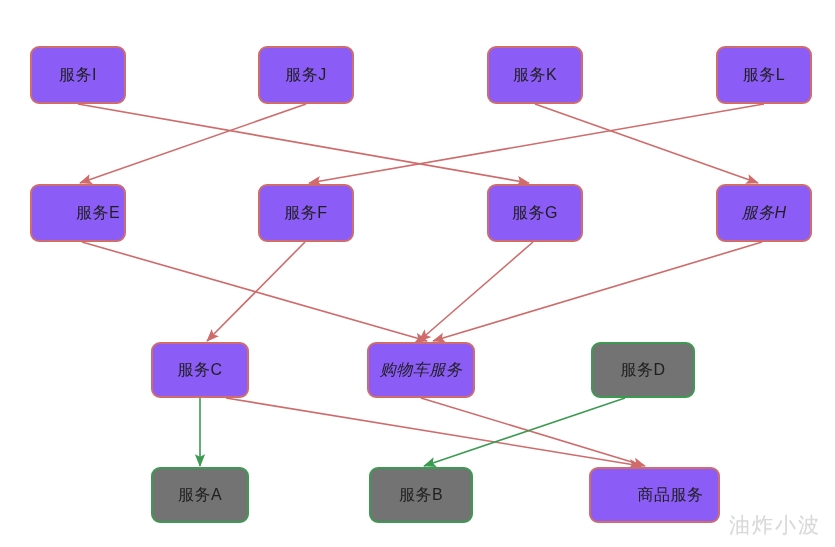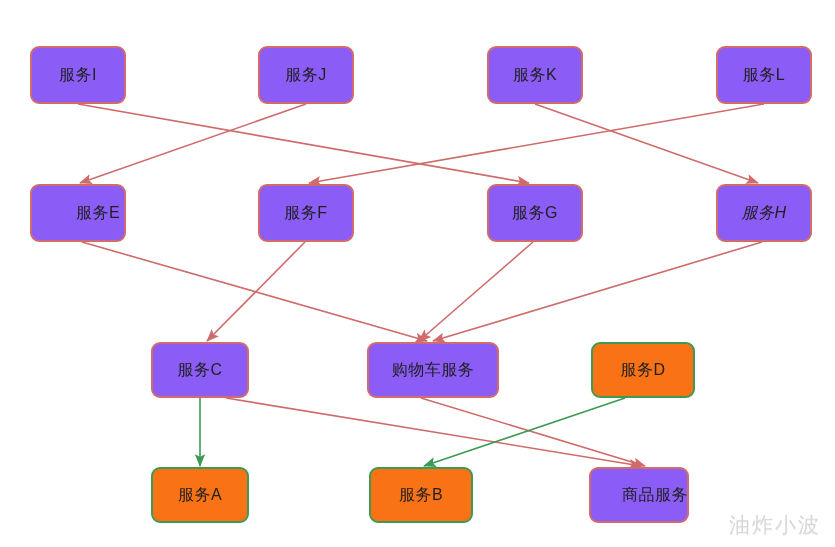--- a/index.html
+++ b/index.html
@@ -36,21 +36,21 @@
     letter-spacing: 0.5px;
     white-space: nowrap;
     z-index: 5;
   }
   .node.red {
     background: #8b5cf6;
     border: 2px solid #d06c6c;
     color: #1f1f1f;
   }
   .node.green {
-    background: #f97316;
+    background: #737373;
     border: 2px solid #3d9a52;
     color: #1f1f1f;
   }
   .node-label {
     pointer-events: none;
   }
   #watermark {
     position: absolute;
     right: 14px;
     bottom: 8px;
@@ -113,32 +113,32 @@
       </div>
       <div class="node red" style="left: 487px; top: 184px; width: 96px; height: 58px;">
         <span class="node-label">服务G</span>
       </div>
       <div class="node red" style="left: 716px; top: 184px; width: 96px; height: 58px; font-style: italic;">
         <span class="node-label">服务H</span>
       </div>
       <div class="node red" style="left: 151px; top: 342px; width: 98px; height: 56px;">
         <span class="node-label">服务C</span>
       </div>
-      <div class="node red" style="left: 367px; top: 342px; width: 132px; height: 56px;">
+      <div class="node red" style="left: 367px; top: 342px; width: 108px; height: 56px; font-style: italic;">
         <span class="node-label">购物车服务</span>
       </div>
       <div class="node green" style="left: 591px; top: 342px; width: 104px; height: 56px;">
         <span class="node-label">服务D</span>
       </div>
       <div class="node green" style="left: 151px; top: 467px; width: 98px; height: 56px;">
         <span class="node-label">服务A</span>
       </div>
       <div class="node green" style="left: 369px; top: 467px; width: 104px; height: 56px;">
         <span class="node-label">服务B</span>
       </div>
-      <div class="node red" style="left: 589px; top: 467px; width: 100px; height: 56px; padding-left: 32px;">
+      <div class="node red" style="left: 589px; top: 467px; width: 131px; height: 56px; padding-left: 32px;">
         <span class="node-label">商品服务</span>
       </div>
     </div>
 
   <div id="watermark">油炸小波</div>
 
 </div>
 
 </body></html>

